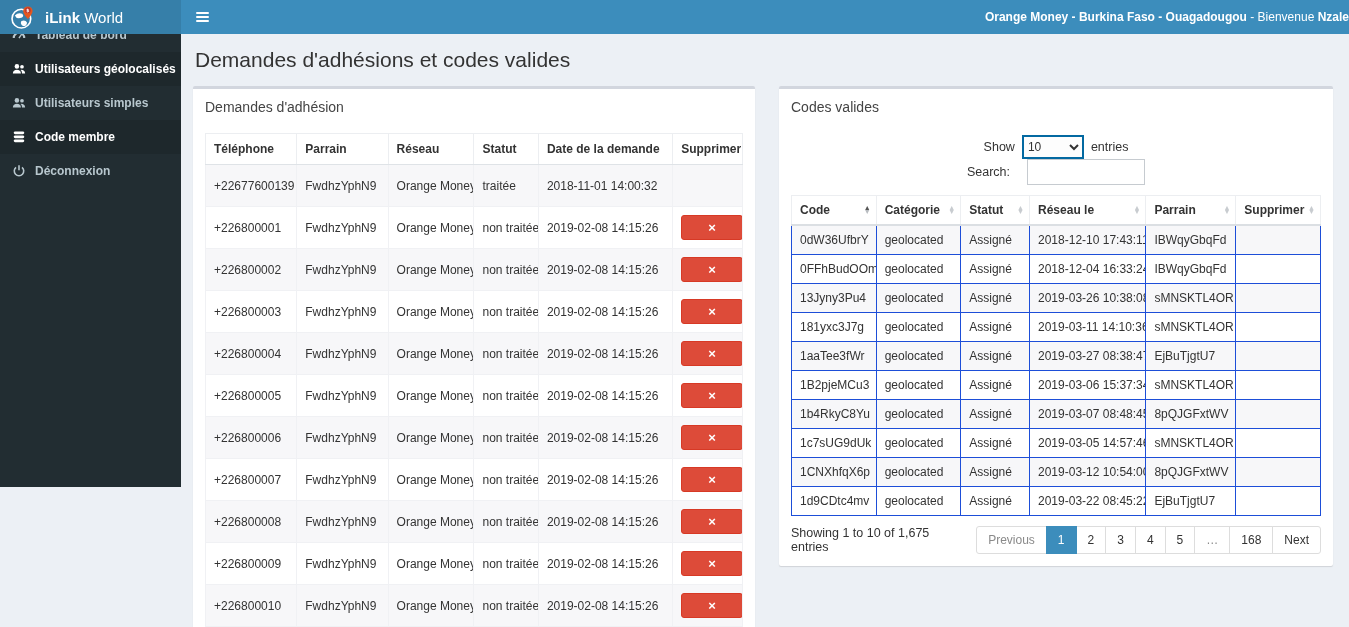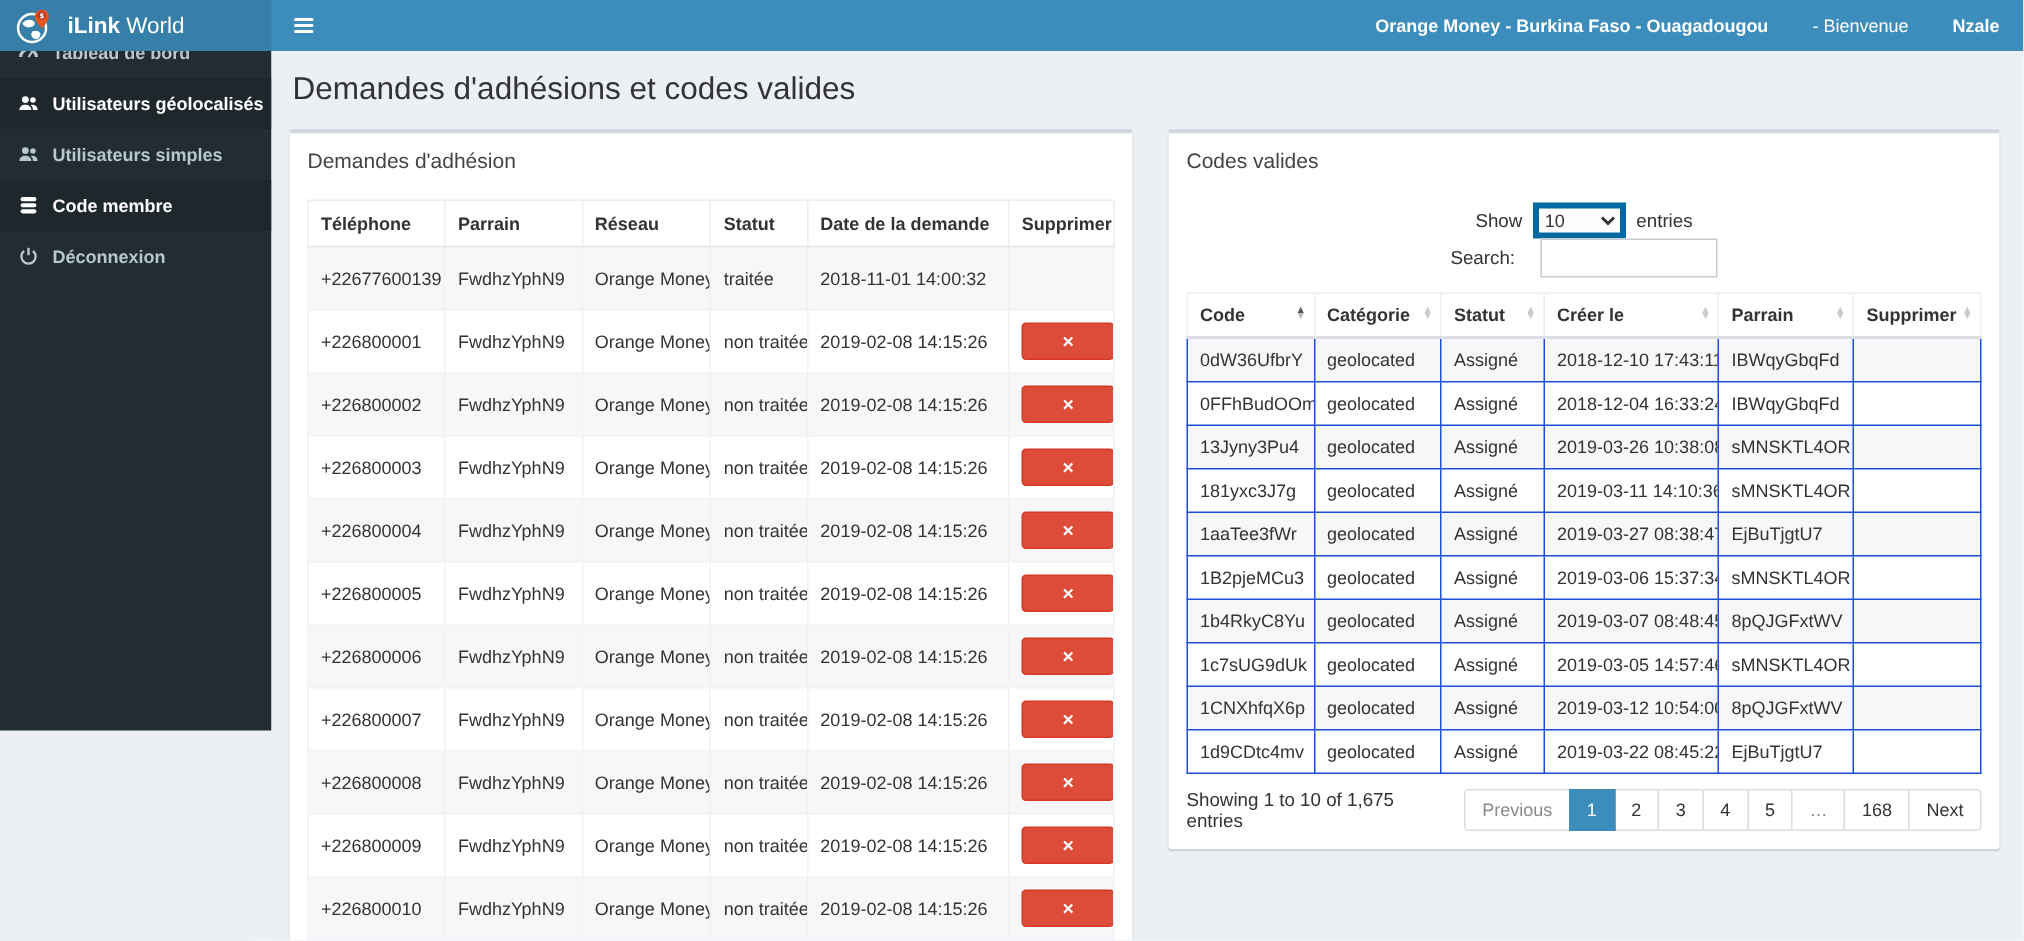--- a/index.html
+++ b/index.html
@@ -6,21 +6,21 @@
   html,body { margin:0; padding:0; }
   body { font-family: "Liberation Sans", "DejaVu Sans", sans-serif; }
   .app { position:relative; width:1349px; height:627px; overflow:hidden; background:#ecf0f5; }
 
   
   .navbar { position:absolute; top:0; left:0; width:1349px; height:34px; background:#3c8dbc; display:flex; align-items:stretch; z-index:5; }
   .brand { width:181px; background:#367fa9; color:#fff; display:flex; align-items:center; gap:9px; padding-left:10px; font-size:15px; cursor:pointer; }
   .brand .bold { font-weight:700; }
   .hamburger { width:42px; display:flex; flex-direction:column; justify-content:center; align-items:center; gap:2px; cursor:pointer; }
   .hamburger i { display:block; width:13px; height:2px; background:#fff; border-radius:1px; }
-  .user-area { margin-left:auto; display:flex; align-items:center; padding-right:16px; color:#fff; font-size:12px; white-space:pre;gap:26px; }
+  .user-area { margin-left:auto; display:flex; align-items:center; padding-right:0; color:#fff; font-size:12px; white-space:pre; }
   .user-area .b { font-weight:700; }
 
   
   .sidebar { position:absolute; top:18px; left:0; width:181px; height:469px; background:#222d32; }
   .side-item { display:flex; align-items:center; gap:9px; padding:10px 12px; color:#b8c7ce; font-size:12px; font-weight:600; cursor:pointer; white-space:nowrap; }
   .side-item.active { background:#1e282c; color:#fff; }
   .side-item svg { flex:0 0 14px; }
 
   
   .main { position:absolute; left:181px; top:34px; width:1168px; height:593px; background:#ecf0f5; padding:10px 16px 0 12px; overflow:hidden; }
@@ -47,21 +47,21 @@
   .dt td { padding:7px 8px; border:1px solid #1d4ed8; vertical-align:middle; white-space:nowrap; overflow:hidden; }
   .dt tbody tr:nth-of-type(odd) { background:#f7f7f9; }
   .sorter { position:absolute; right:5px; top:50%; transform:translateY(-50%); display:flex; flex-direction:column; font-size:7px; line-height:0.62; color:#c8ccd0; }
   .sorter::before { content:"▲"; }
   .sorter::after { content:"▼"; }
   .sorter.asc::before { color:#555; }
   .sorter.asc::after { color:#b9bdc1; }
 
   .controls { display:flex; justify-content:space-between; align-items:center; margin:2px 0 10px; font-size:12.5px; color:#333;flex-direction:column; }
   .show-group { display:flex; align-items:center; gap:7px; }
-  .entries-select { height:24px; width:62px; border:4px solid #0369a1; background:#fdfdfd; font-size:12px; color:#333; font-family:inherit; }
+  .entries-select { height:24px; width:62px; border:2px solid #0369a1; background:#fdfdfd; font-size:12px; color:#333; font-family:inherit; }
   .search-group { display:flex; align-items:center; gap:17px; }
   .search-input { height:26px; width:118px; border:1px solid #c6cbd0; padding:2px 6px; font-size:12px; font-family:inherit; }
 
   .dt-footer { display:flex; align-items:center; margin-top:10px; }
   .dt-info { font-size:12.5px; color:#333; }
   .pagination { display:flex; }
   .page-btn { min-width:30px; padding:6px 11px; border:1px solid #ddd; background:#fff; color:#333; font-size:12px; font-family:inherit; margin-left:-1px; cursor:pointer; text-align:center; }
   .page-btn:first-of-type { border-radius:3px 0 0 3px; margin-left:16px; }
   .page-btn:last-of-type { border-radius:0 3px 3px 0; }
   .page-btn.active { background:#3c8dbc; border-color:#3c8dbc; color:#fff; position:relative; z-index:1; }
@@ -332,21 +332,21 @@
               </colgroup>
             <thead>
               <tr>
 
                   <th><span>Code</span><span class="sorter asc"></span></th>
 
                   <th><span>Catégorie</span><span class="sorter both"></span></th>
 
                   <th><span>Statut</span><span class="sorter both"></span></th>
 
-                  <th><span>Créer le</span><span class="sorter both"></span></th>
+                  <th><span>Réseau le</span><span class="sorter both"></span></th>
 
                   <th><span>Parrain</span><span class="sorter both"></span></th>
 
                   <th><span>Supprimer</span><span class="sorter both"></span></th>
                 </tr>
             </thead>
             <tbody>
 
                 <tr>
                   <td>0dW36UfbrY</td>

